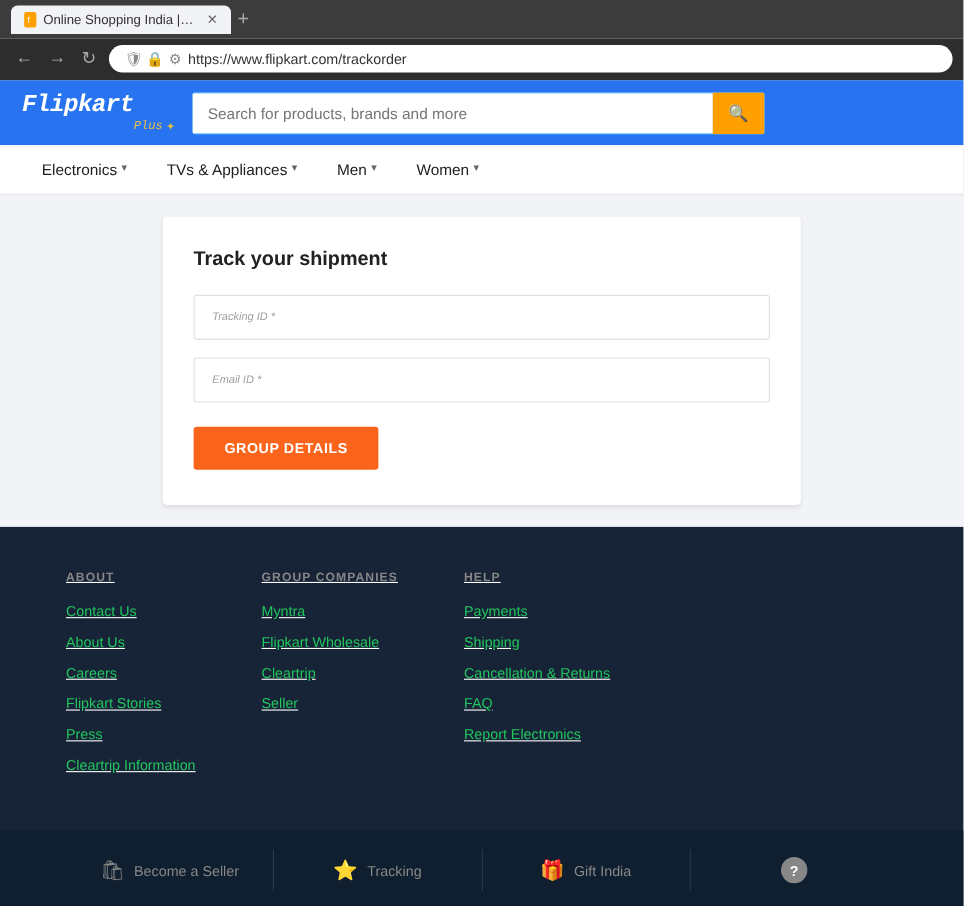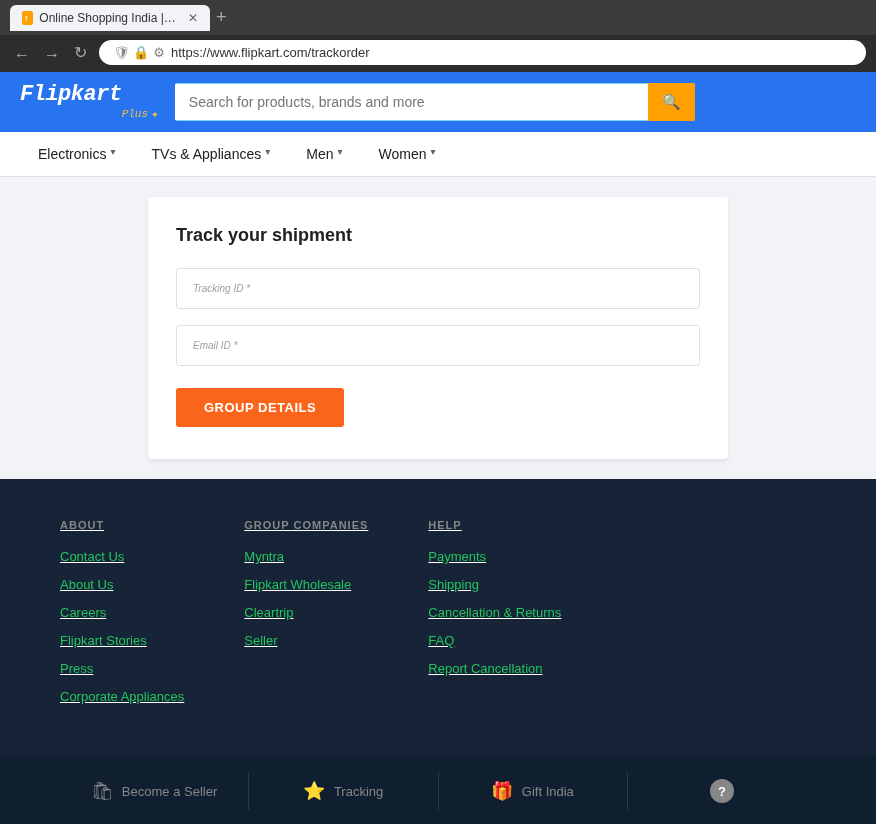--- a/index.html
+++ b/index.html
@@ -317,42 +317,42 @@
   <div class="footer-sections">
 
     <div class="footer-section">
       <h4>ABOUT</h4>
       <ul>
         <li><a>Contact Us</a></li>
         <li><a>About Us</a></li>
         <li><a>Careers</a></li>
         <li><a>Flipkart Stories</a></li>
         <li><a>Press</a></li>
-        <li><a>Corporate Appliances</a></li>
+        <li><a>Cleartrip Information</a></li>
       </ul>
     </div>
 
     <div class="footer-section">
       <h4>GROUP COMPANIES</h4>
       <ul>
         <li><a>Myntra</a></li>
         <li><a>Flipkart Wholesale</a></li>
         <li><a>Cleartrip</a></li>
         <li><a>Seller</a></li>
       </ul>
     </div>
 
     <div class="footer-section">
       <h4>HELP</h4>
       <ul>
         <li><a>Payments</a></li>
         <li><a>Shipping</a></li>
         <li><a>Cancellation &amp; Returns</a></li>
         <li><a>FAQ</a></li>
-        <li><a>Report Cancellation</a></li>
+        <li><a>Report Electronics</a></li>
       </ul>
     </div>
 
   </div>
 
   <div class="footer-bottom">
     <div class="footer-bottom-item">
       <span class="footer-icon">🛍</span>
       <span>Become a Seller</span>
     </div>

